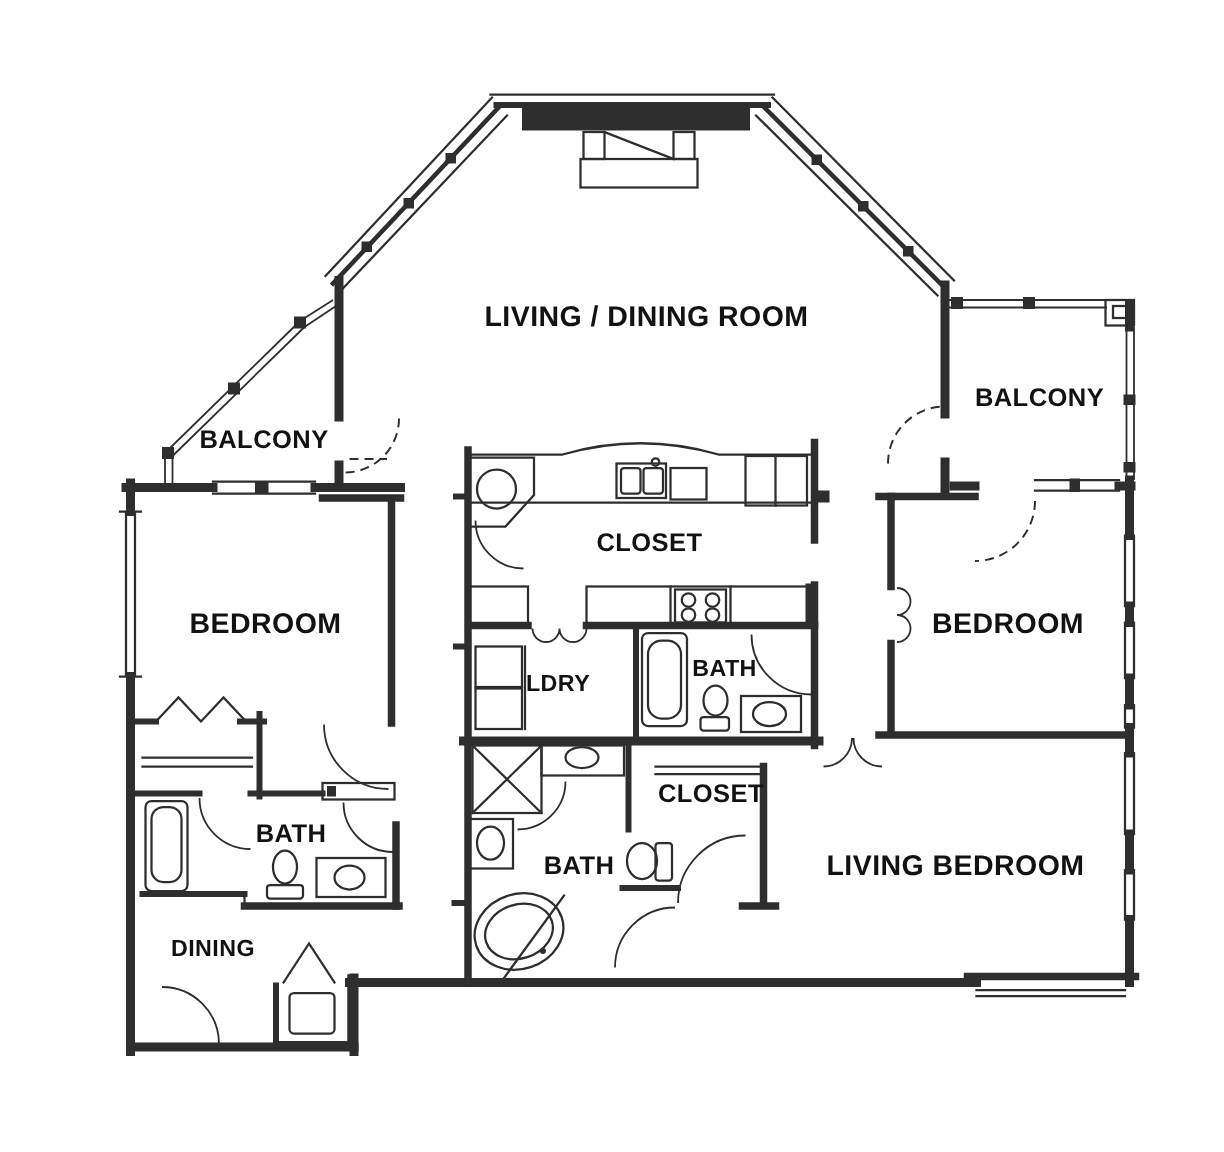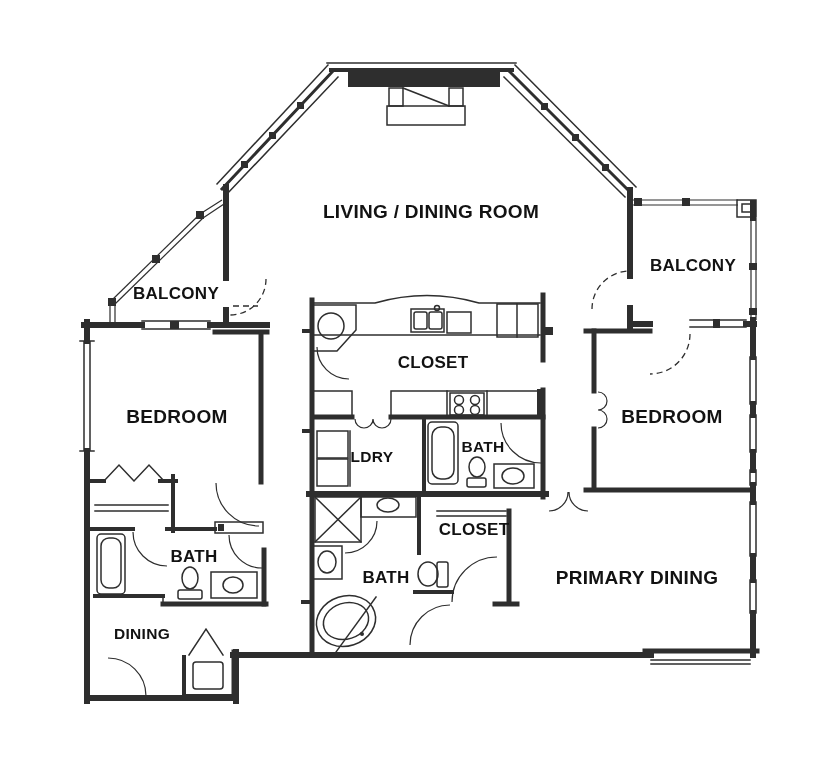--- a/index.html
+++ b/index.html
@@ -288,16 +288,16 @@
   <div class="room-label md" style="left:433px;top:363px">CLOSET</div>
   <div class="room-label lg" style="left:177px;top:417px">BEDROOM</div>
   <div class="room-label lg" style="left:672px;top:417px">
     <span style="display:block">BEDROOM</span>
   </div>
   <div class="room-label sm" style="left:372px;top:457px">LDRY</div>
   <div class="room-label sm" style="left:483px;top:447px">BATH</div>
   <div class="room-label md" style="left:194px;top:557px">BATH</div>
   <div class="room-label md" style="left:474px;top:530px">CLOSET</div>
   <div class="room-label md" style="left:386px;top:578px">BATH</div>
-  <div class="room-label lg" style="left:637px;top:578px">PRIMARY DINING</div>
+  <div class="room-label lg" style="left:637px;top:578px">LIVING BEDROOM</div>
   <div class="room-label sm" style="left:142px;top:634px">DINING</div>
 
 </div>
 
 </body></html>

